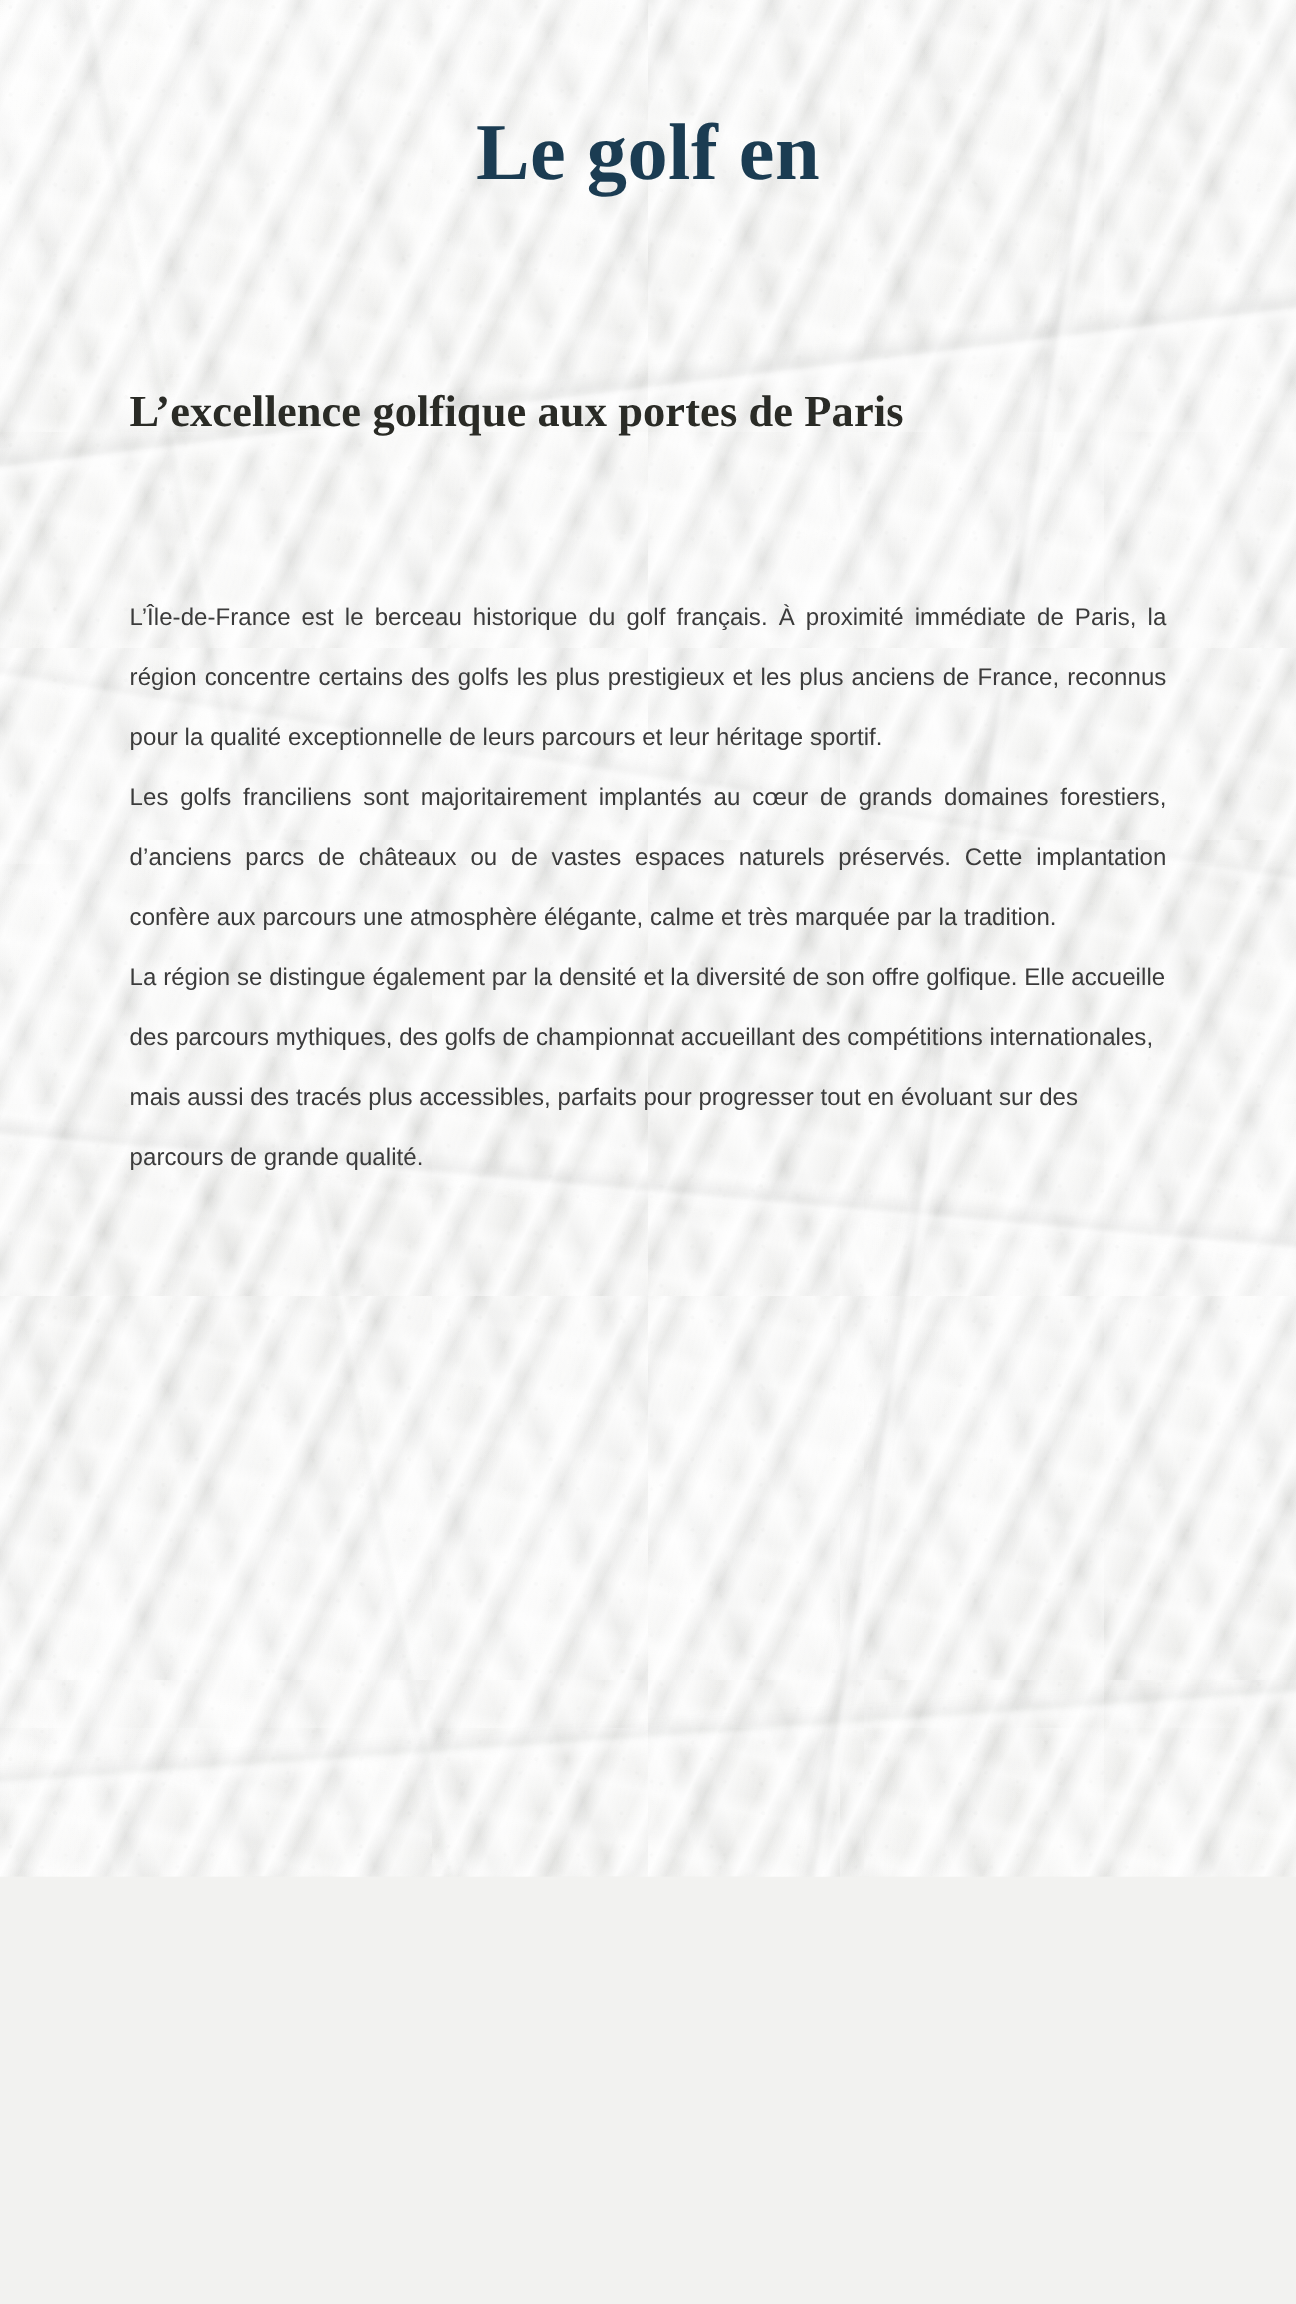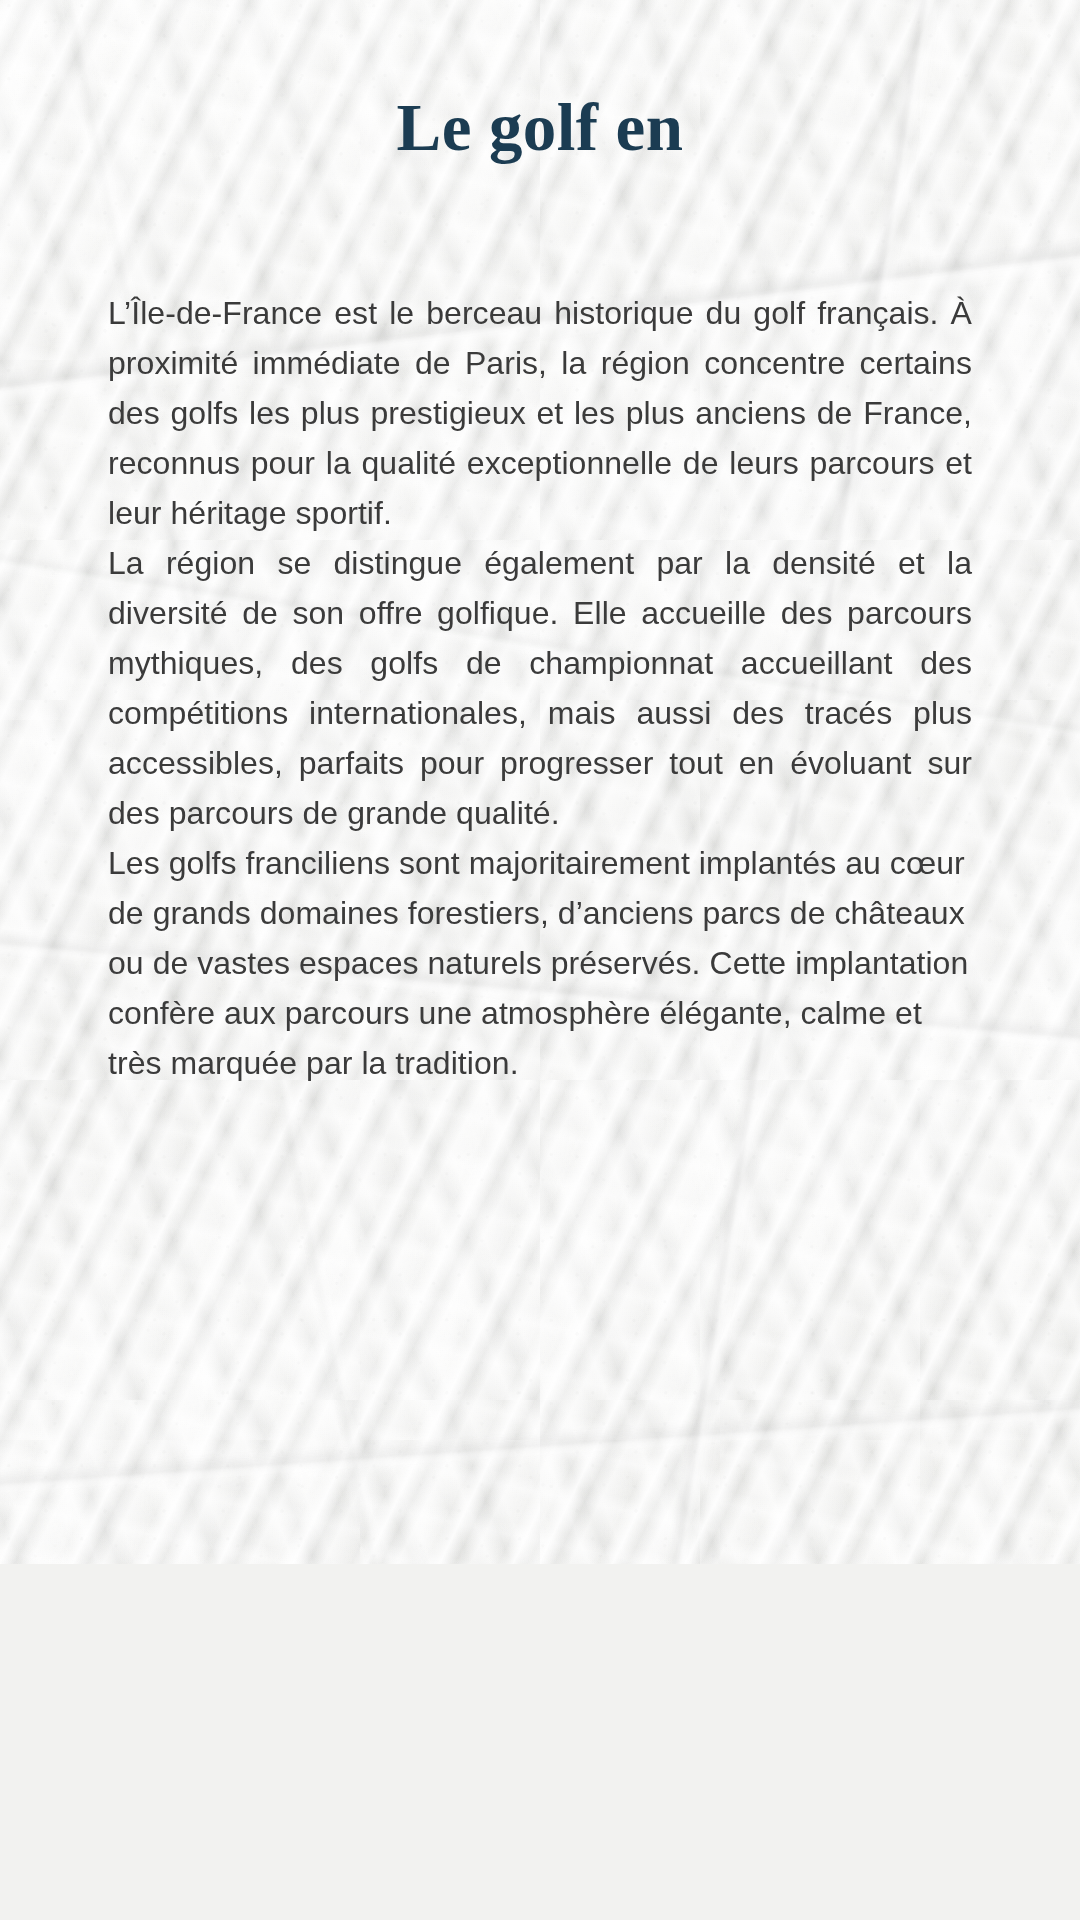--- a/index.html
+++ b/index.html
@@ -161,21 +161,21 @@
 
   .body-copy {
     padding-top: 122px;
   }
 
   .body-copy p {
     margin: 0;
     text-align: justify;
     text-justify: inter-word;
     font-family: "Liberation Sans", "DejaVu Sans", sans-serif;
-    font-size: 32px;
+    font-size: 20px;
     line-height: 50px;
     color: #3b3b3b;
     letter-spacing: 0.05px;
     hyphens: none;
   }
   .body-copy p + p { margin-top: 0; }
   .body-copy p:last-child { text-align: left; }
 </style>
 </head>
 <body>
@@ -191,21 +191,22 @@
   <div class="crease c5"></div>
   <div class="crease v1"></div>
   <div class="crease v2"></div>
 
   <div class="content">
 
     <h1 class="doc-title">
       <span class="title-line">Le golf en</span>
     </h1>
 
+    <h2 class="section-heading">L’excellence golfique aux portes de Paris</h2>
 
     <div class="body-copy">
       <p>L’Île-de-France est le berceau historique du golf français. À proximité immédiate de Paris, la région concentre certains des golfs les plus prestigieux et les plus anciens de France, reconnus pour la qualité exceptionnelle de leurs parcours et leur héritage sportif.</p>
+      <p>Les golfs franciliens sont majoritairement implantés au cœur de grands domaines forestiers, d’anciens parcs de châteaux ou de vastes espaces naturels préservés. Cette implantation confère aux parcours une atmosphère élégante, calme et très marquée par la tradition.</p>
       <p>La région se distingue également par la densité et la diversité de son offre golfique. Elle accueille des parcours mythiques, des golfs de championnat accueillant des compétitions internationales, mais aussi des tracés plus accessibles, parfaits pour progresser tout en évoluant sur des parcours de grande qualité.</p>
-      <p>Les golfs franciliens sont majoritairement implantés au cœur de grands domaines forestiers, d’anciens parcs de châteaux ou de vastes espaces naturels préservés. Cette implantation confère aux parcours une atmosphère élégante, calme et très marquée par la tradition.</p>
     </div>
 
   </div>
 </div>
 
 </body></html>

